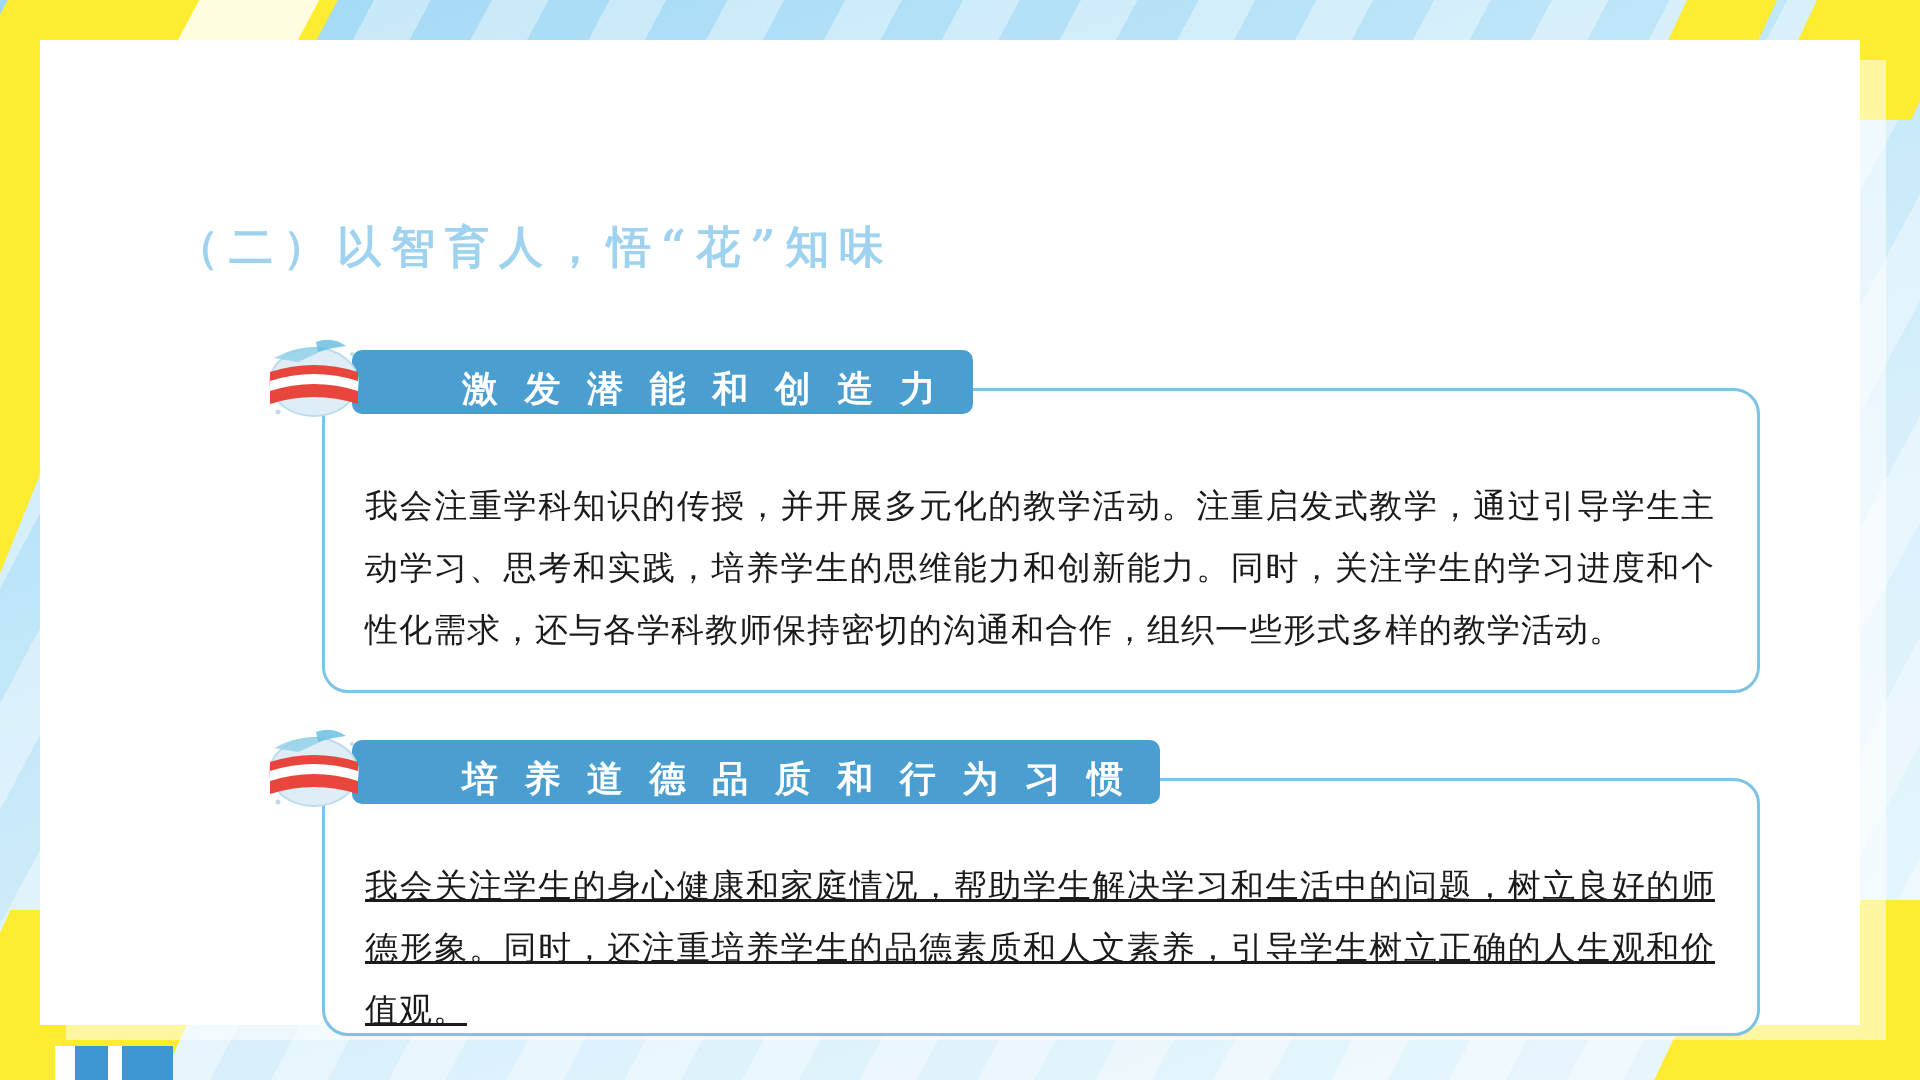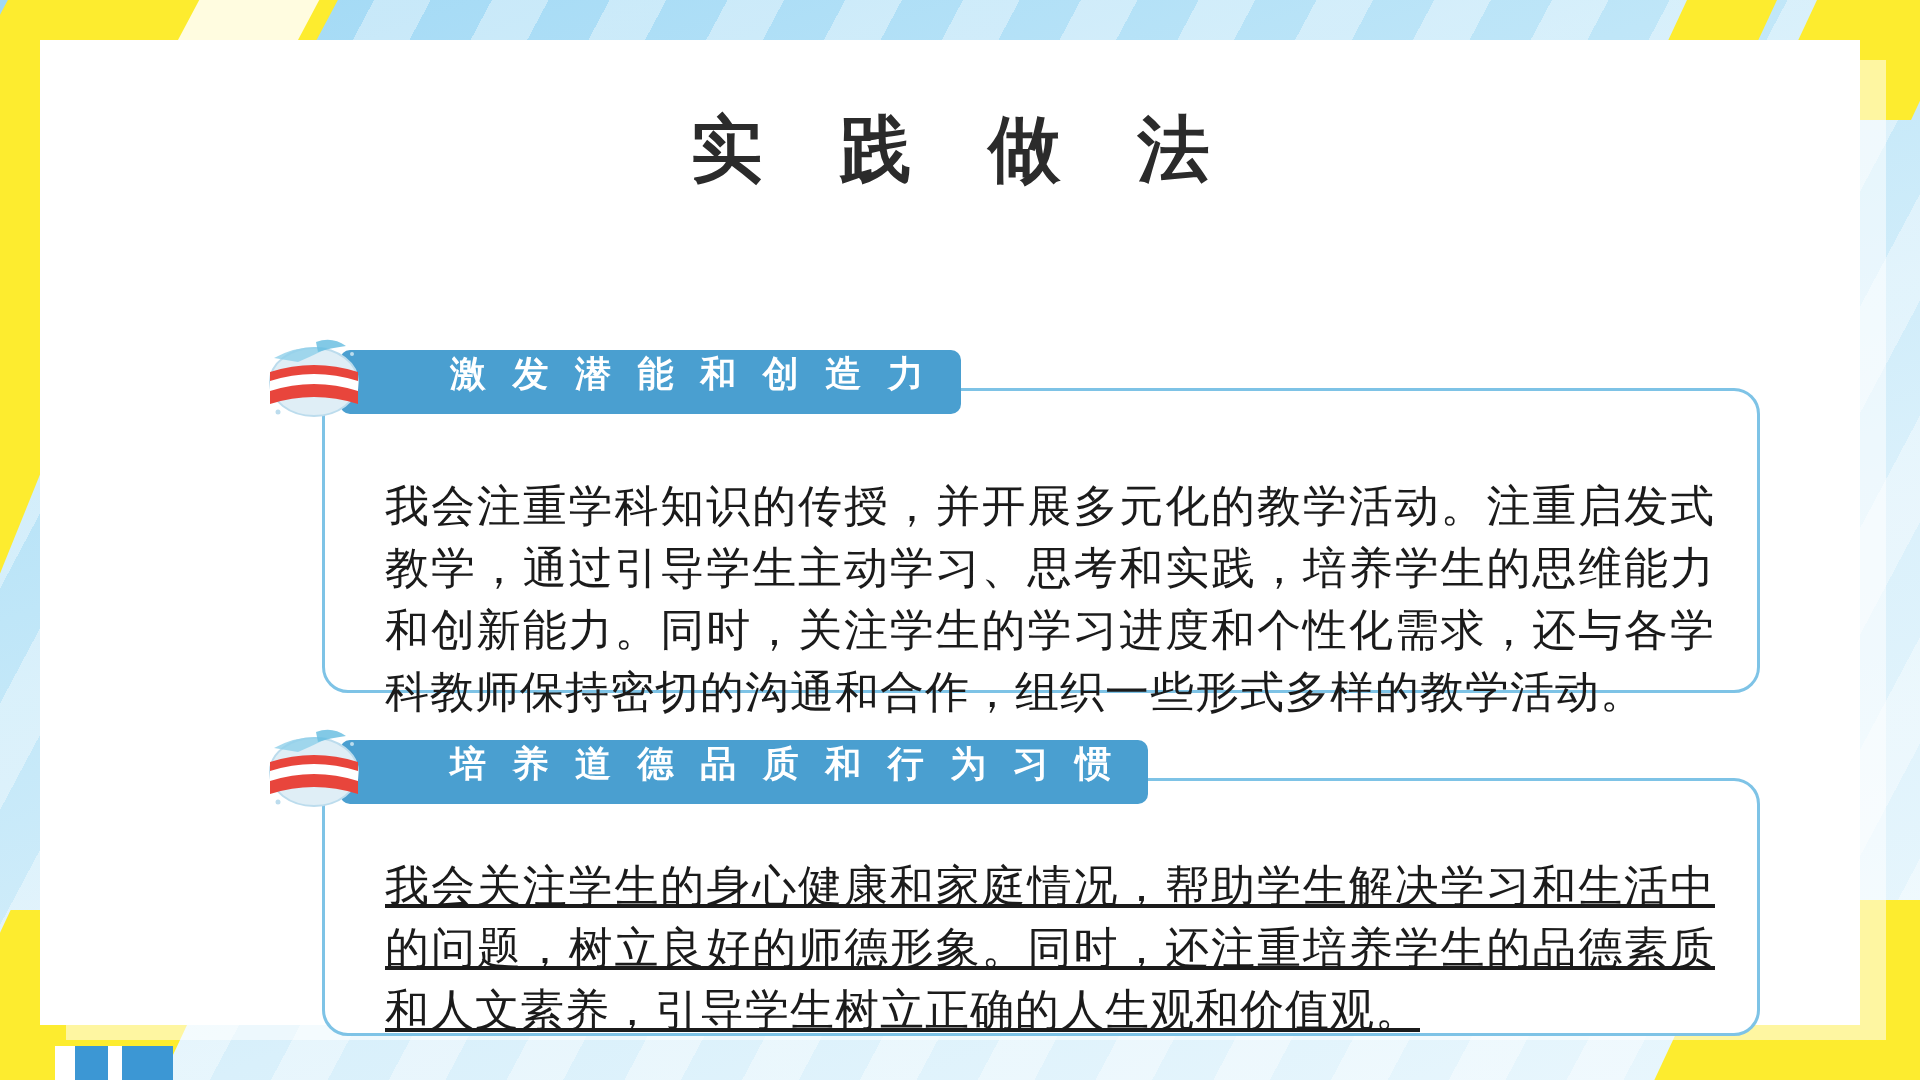--- a/index.html
+++ b/index.html
@@ -164,25 +164,25 @@
     border: 3px solid #7ec3e6;
     border-radius: 26px;
     box-sizing: border-box;
     background: #ffffff;
   }
   .box-1 { height: 305px; }
   .box-2 { height: 258px; }
 
   .section-head {
     position: absolute;
-    left: 18px;
+    left: 30px;
     top: 0px;
     height: 64px;
     display: flex;
-    align-items: flex-start;
+    align-items: flex-end;
     background: #4a9fd0;
     border-radius: 10px 10px 10px 10px;
     padding: 0 30px 0 110px;
     z-index: 4;
   }
   .section-head .head-text {
     font-family: "DejaVu Serif", "Liberation Serif", serif;
     font-size: 36px;
     font-weight: 700;
     color: #ffffff;
@@ -195,25 +195,25 @@
     position: absolute;
     left: -68px;
     top: -22px;
     width: 120px;
     height: 104px;
     z-index: 6;
   }
 
   .body-text {
     position: absolute;
-    left: 60px;
+    left: 40px;
     right: 42px;
     top: 84px;
     font-family: "Liberation Sans", sans-serif;
-    font-size: 44px;
+    font-size: 33px;
     line-height: 62px;
     color: #1b1b1b;
     letter-spacing: 1px;
     text-align: justify;
   }
   .body-text-2 { top: 74px; text-decoration: underline; }
 </style>
 </head>
 <body>
 
@@ -227,22 +227,22 @@
   <div class="yellow-br"></div>
   <div class="yellow-tr"></div>
   <div class="yellow-tr2"></div>
   <div class="blue-bar-bl"></div>
   <div class="blue-bar-bl2"></div>
   <div class="blue-bar-bl3"></div>
   <div class="white-shadow-card"></div>
 
   <div class="panel">
 
-    <div class="main-title">实 践 做 法</div>
-
+
+    <div class="sub-title">（二）以智育人，悟“花”知味</div>
 
     <div class="section section-1">
 
       <div class="section-box box-1">
         <div class="body-text">我会注重学科知识的传授，并开展多元化的教学活动。注重启发式教学，通过引导学生主动学习、思考和实践，培养学生的思维能力和创新能力。同时，关注学生的学习进度和个性化需求，还与各学科教师保持密切的沟通和合作，组织一些形式多样的教学活动。</div>
       </div>
 
       <div class="section-head">
         <span class="head-text">激 发 潜 能 和 创 造 力</span>
       </div>

